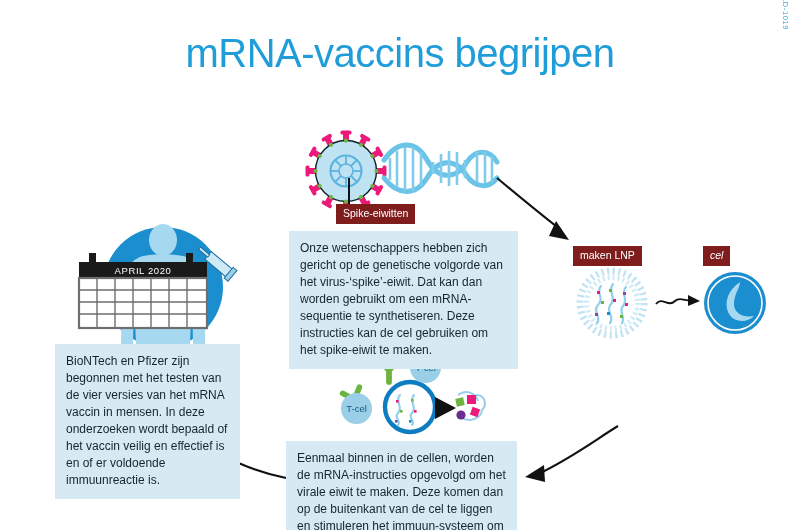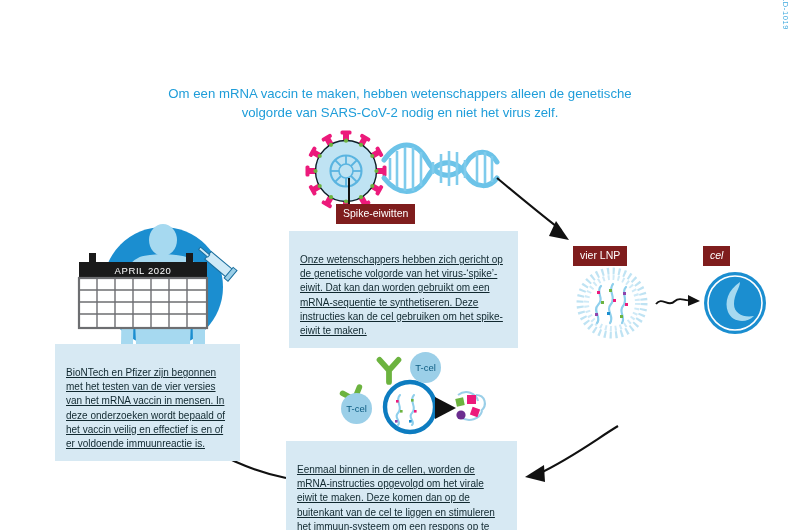--- a/index.html
+++ b/index.html
@@ -30,24 +30,23 @@
     font-size: 7.5px; color: #3fa9de; letter-spacing: 0.6px;
     transform: rotate(90deg); transform-origin: right top;
     white-space: nowrap;
   }
 
   
   .infobox {
     position: absolute;
     background: #d7e9f3;
     color: #10282f;
-    font-size: 10px;
+    font-size: 12px;
     line-height: 1.42;
-    padding: 22px 11px 10px 11px;
-    text-decoration: underline;
+    padding: 9px 11px 10px 11px;
   }
   #box-center { left: 289px; top: 231px; width: 229px; }
   #box-left   { left:  55px; top: 344px; width: 185px; }
   #box-right  { left: 555px; top: 348px; width: 208px; }
   #box-bottom { left: 286px; top: 441px; width: 231px; }
 
   
   .badge {
     position: absolute;
     background: #7f1d1d; color: #ffffff;
@@ -76,21 +75,21 @@
 
   
   .g { position: absolute; }
   svg { display: block; overflow: visible; }
 </style>
 </head>
 <body>
 
 <div id="stage">
 
-  <div class="subtitle">Om een mRNA vaccin te maken, hebben wetenschappers alleen de genetische volgorde van SARS-CoV-2 nodig en niet het virus zelf.</div>
+  <div class="title">mRNA-vaccins begrijpen</div>
   <div class="sidecode">PP-PFE-NLD-1019</div>
 
   <div class="g" style="left:300px; top:132px;">
     <svg width="200" height="76" viewBox="0 0 200 76">
 
       <g fill="#ec1a7b">
         <g transform="translate(46,39)">
           <g>
               <rect x="-3" y="-39" width="6" height="9" rx="1"></rect>
               <rect x="-5.5" y="-40.5" width="11" height="4" rx="1.6"></rect>
@@ -199,21 +198,21 @@
   <div class="badge-stem" id="stem-spike"></div>
   <div class="badge" id="badge-spike">Spike-eiwitten</div>
 
   <div class="g" style="left:495px; top:176px;">
     <svg width="85" height="70" viewBox="0 0 85 70">
       <path d="M2 2 C26 22, 48 40, 66 54" fill="none" stroke="#111" stroke-width="2.1"></path>
       <path d="M61 45 L74 64 L54 60 Z" fill="#111"></path>
     </svg>
   </div>
 
-  <div class="badge" id="badge-lnp">vier LNP</div>
+  <div class="badge" id="badge-lnp">maken LNP</div>
   <div class="badge" id="badge-cel">cel</div>
 
   <div class="g" style="left:571px; top:268px;">
     <svg width="82" height="70" viewBox="0 0 82 70">
       <circle cx="41" cy="35" r="32" fill="none" stroke="#bfe3f3" stroke-width="7" stroke-dasharray="2.2 3.4"></circle>
       <circle cx="41" cy="35" r="25.5" fill="none" stroke="#cfeaf7" stroke-width="5" stroke-dasharray="2 3"></circle>
       <g fill="none" stroke="#8ecfec" stroke-width="2.2" stroke-linecap="round">
         <path d="M30 18 C24 24, 34 30, 27 37 C21 43, 31 49, 26 55"></path>
         <path d="M42 16 C36 23, 46 29, 40 36 C34 43, 44 48, 39 55"></path>
         <path d="M55 19 C49 25, 58 31, 52 38 C47 44, 55 49, 51 55"></path>

